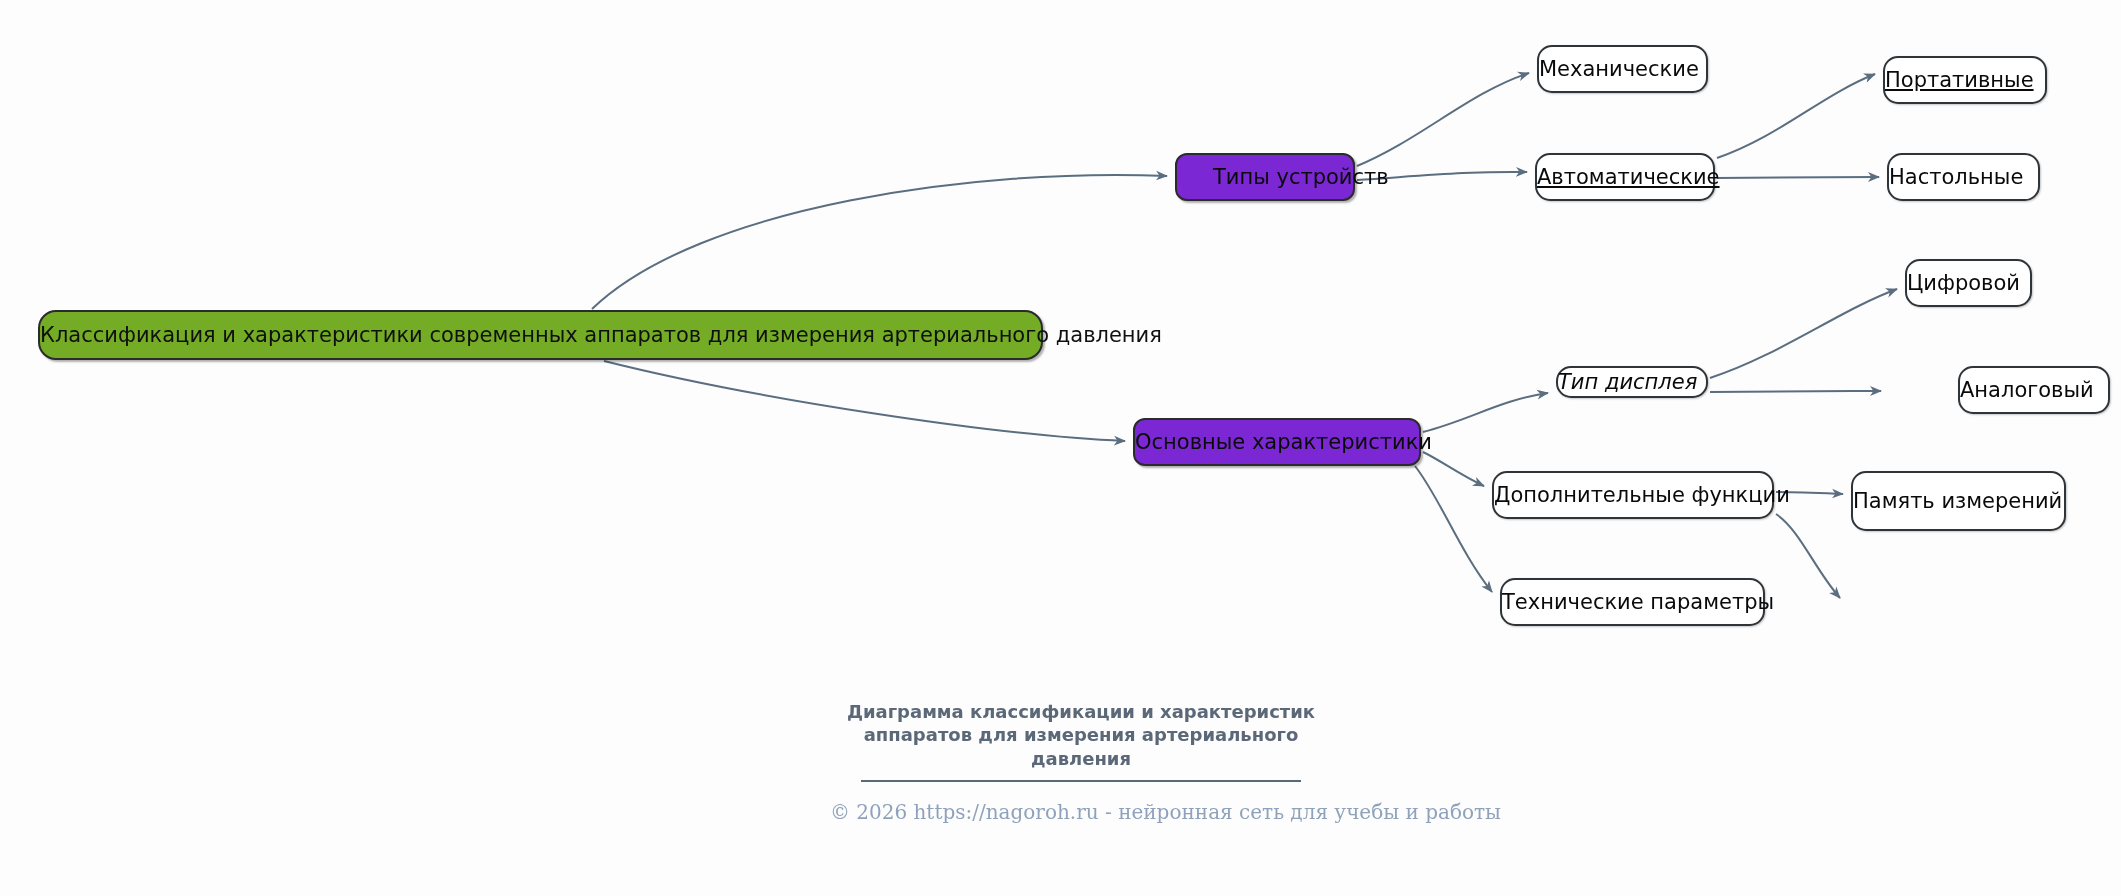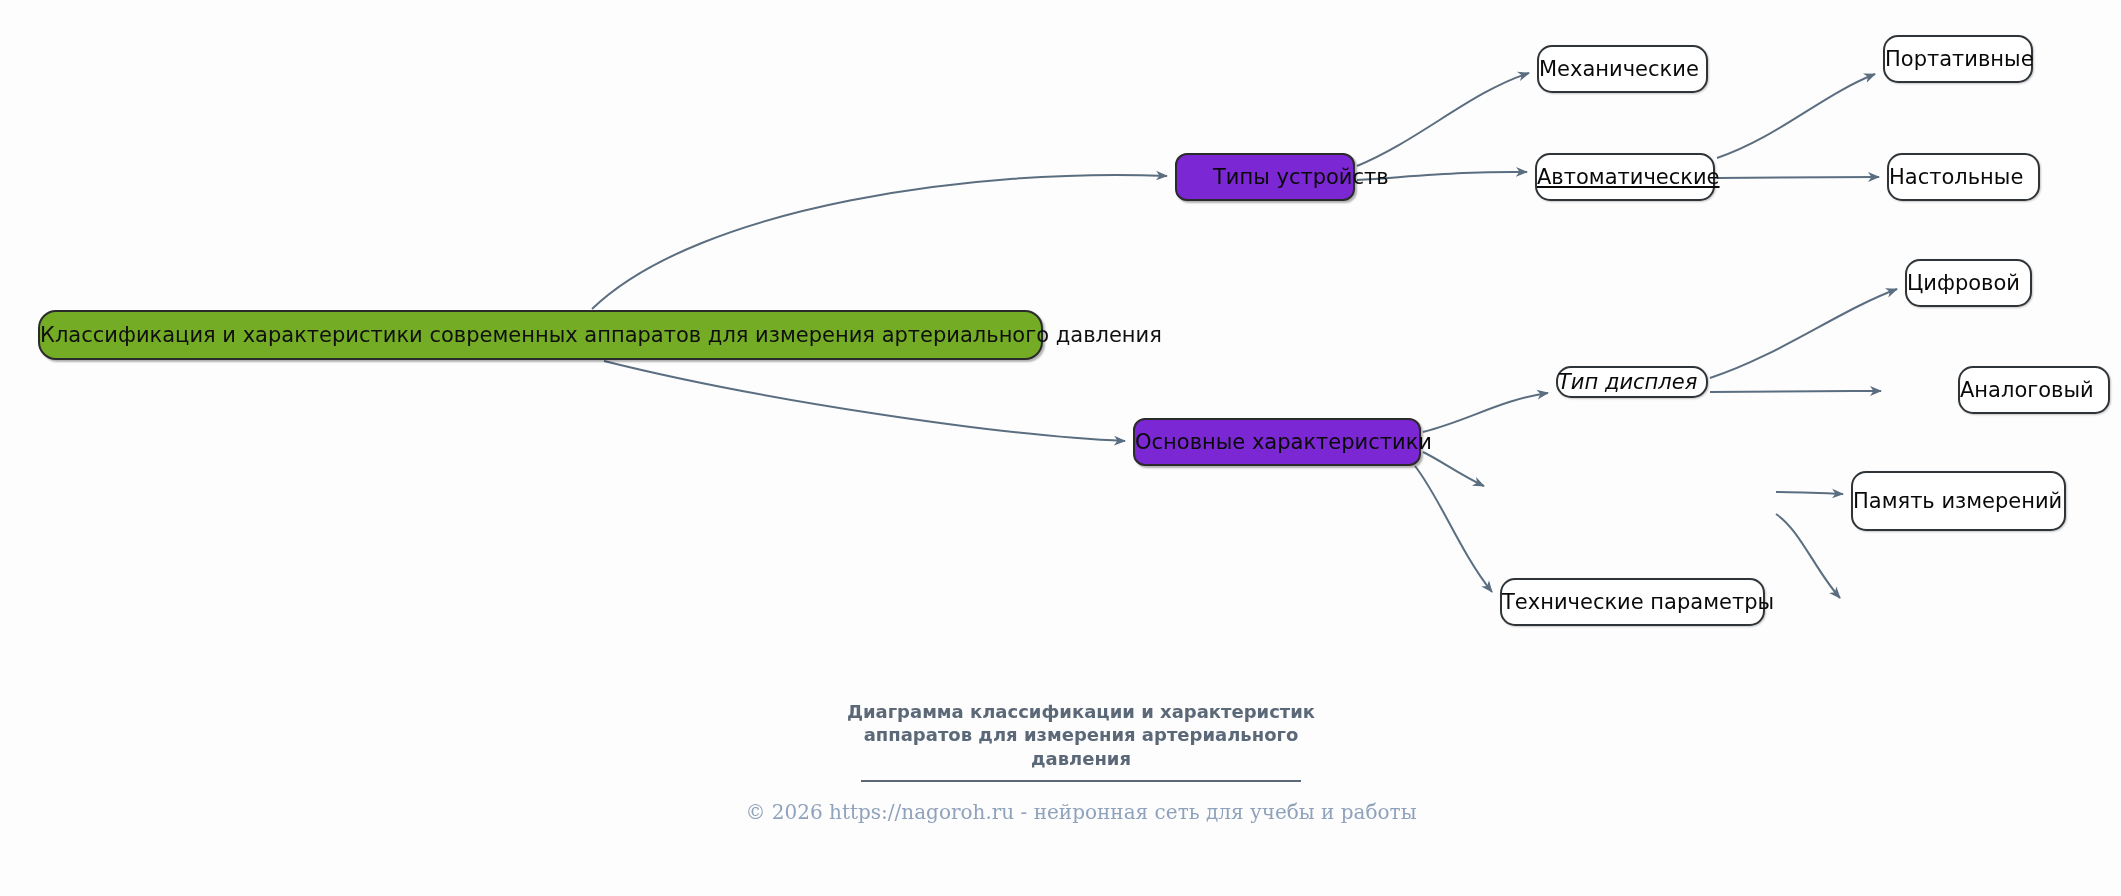--- a/index.html
+++ b/index.html
@@ -85,21 +85,21 @@
     top: 780px;
     width: 440px;
     height: 0;
     border-top: 2px solid #5b6878;
   }
   #footer {
     position: absolute;
     left: 661px;
     top: 800px;
     width: 840px;
-    text-align: center;
+    text-align: right;
     color: #8fa2bb;
     font-size: 20px;
     font-family: "DejaVu Serif", "Liberation Serif", serif;
   }
 </style>
 </head>
 <body>
 
 <div id="canvas">
 
@@ -148,21 +148,21 @@
   </div>
 
   <div class="node leaf" style="left:1537px; top:45px; width:171px; height:48px;">
     <span class="node-label">Механические</span>
   </div>
 
   <div class="node leaf" style="left:1535px; top:153px; width:180px; height:48px;text-decoration:underline;">
     <span class="node-label">Автоматические</span>
   </div>
 
-  <div class="node leaf" style="left:1883px; top:35px; width:150px; height:48px;">
+  <div class="node leaf" style="left:1883px; top:56px; width:164px; height:48px;text-decoration:underline;">
     <span class="node-label">Портативные</span>
   </div>
 
   <div class="node leaf" style="left:1887px; top:153px; width:153px; height:48px;">
     <span class="node-label">Настольные</span>
   </div>
 
   <div class="node branch" style="left:1133px; top:418px; width:288px; height:48px;">
     <span class="node-label">Основные характеристики</span>
   </div>
@@ -172,20 +172,23 @@
   </div>
 
   <div class="node leaf" style="left:1905px; top:259px; width:127px; height:48px;">
     <span class="node-label">Цифровой</span>
   </div>
 
   <div class="node leaf" style="left:1958px; top:366px; width:152px; height:48px;">
     <span class="node-label">Аналоговый</span>
   </div>
 
+  <div class="node leaf" style="left:1492px; top:471px; width:282px; height:48px;">
+    <span class="node-label">Дополнительные функции</span>
+  </div>
 
   <div class="node leaf" style="left:1851px; top:471px; width:215px; height:60px;">
     <span class="node-label">Память измерений</span>
   </div>
 
 
   <div class="node leaf" style="left:1500px; top:578px; width:265px; height:48px;">
     <span class="node-label">Технические параметры</span>
   </div>
 

